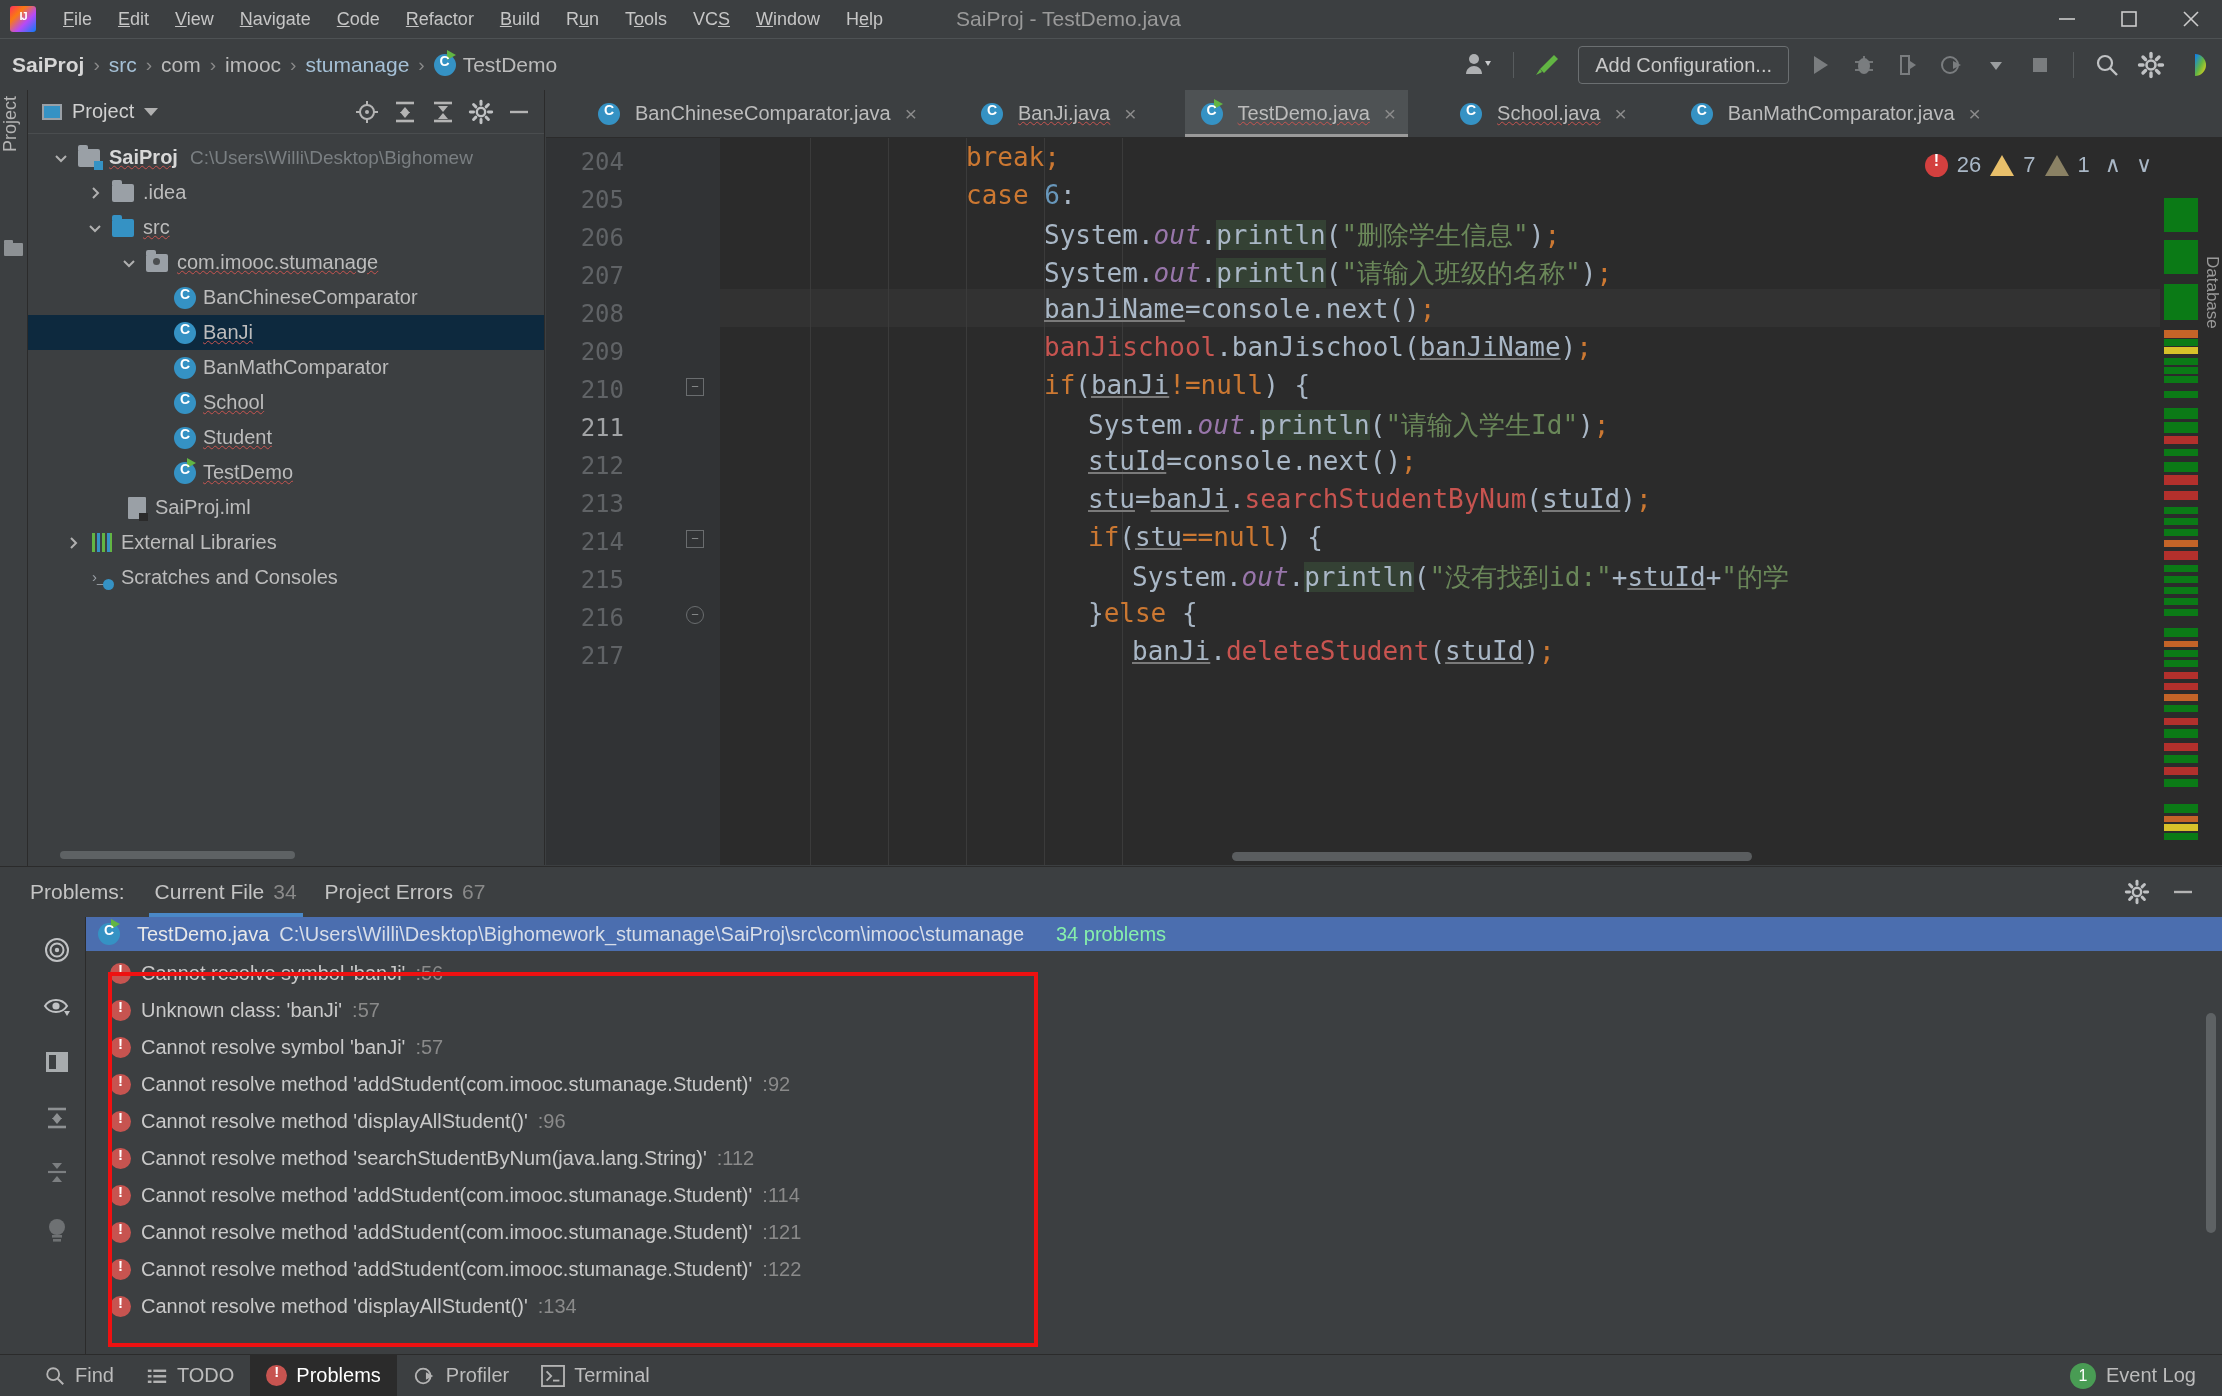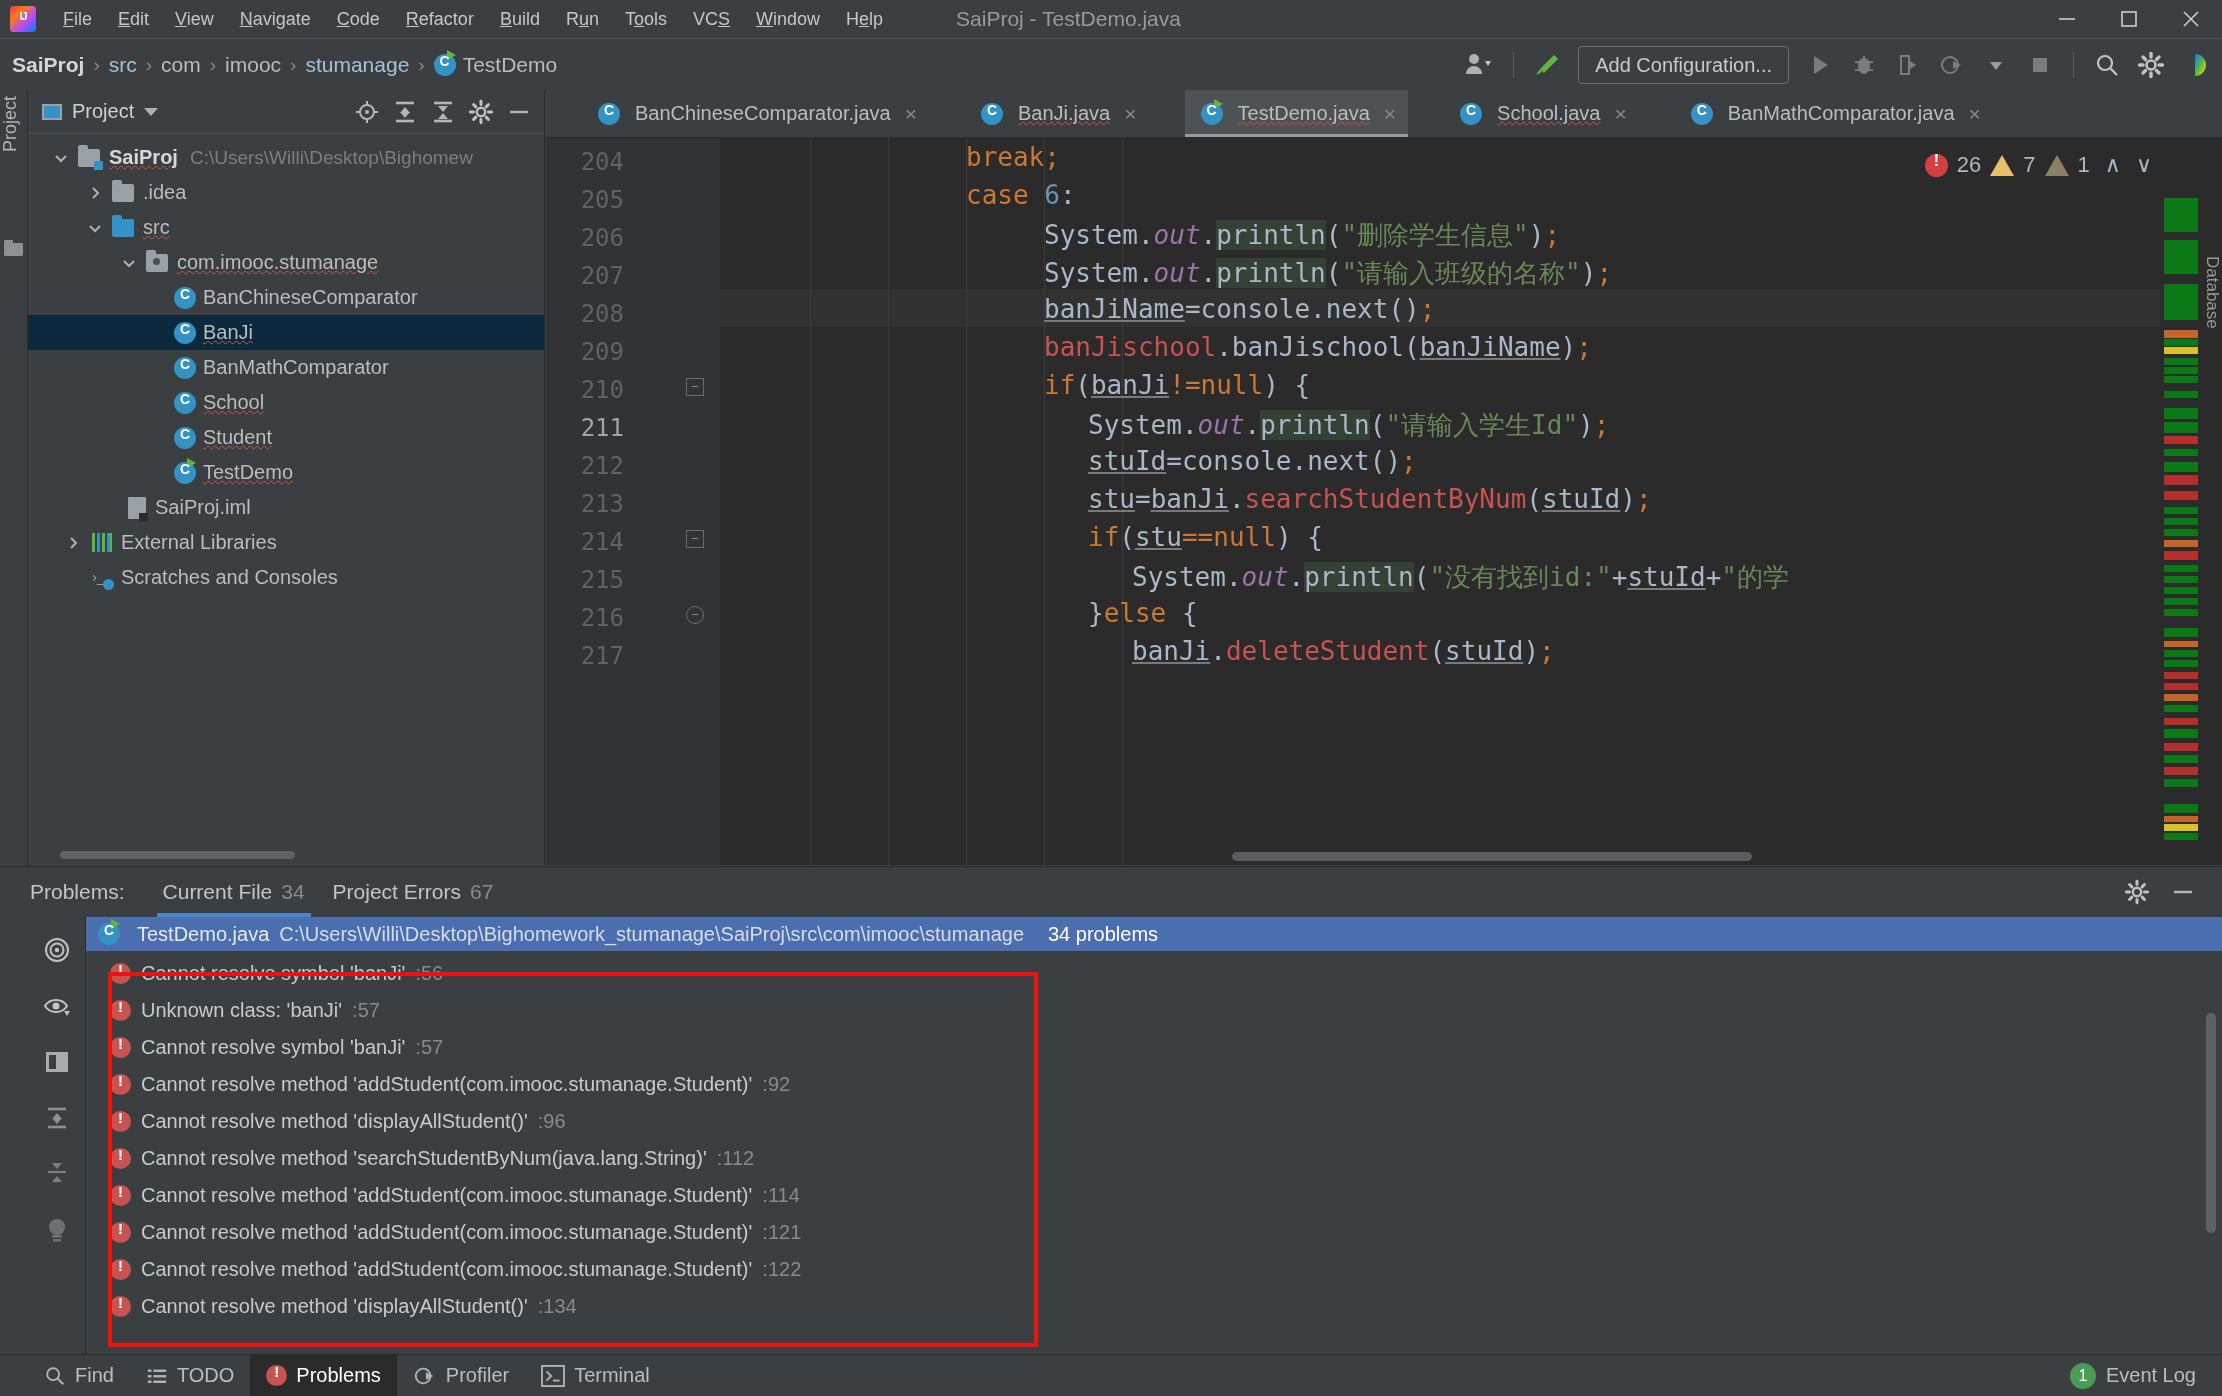--- a/index.html
+++ b/index.html
@@ -273,21 +273,21 @@
 
   
   #problems-panel {
     position: absolute; left: 0; top: 866px; right: 0; bottom: 42px;
     background: #3c3f41; border-top: 1px solid #2b2b2b;
   }
   #problems-head {
     height: 50px; display: flex; align-items: center; padding-left: 30px;
     font-size: 21px; color: #c4c4c4; gap: 0;
   }
-  #problems-head .ttl { margin-right: 24px; }
+  #problems-head .ttl { margin-right: 16px; }
   .pb-tab {
     padding: 0 14px; height: 50px; display: flex; align-items: center; gap: 9px;
     position: relative; color: #c4c4c4;
   }
   .pb-tab.active::after {
     content:""; position:absolute; left:8px; right:8px; bottom:0; height:4px; background:#4a88c7;
   }
   .pb-tab .cnt { color: #8a8a8a; }
   #problems-head-right {
     margin-left: auto; display: flex; align-items: center; gap: 12px; padding-right: 22px;
@@ -299,21 +299,21 @@
   }
   .pl-ico { width: 30px; height: 30px; display: flex; align-items: center; justify-content: center; }
   #problems-body {
     position: absolute; left: 86px; top: 50px; right: 0; bottom: 0; background: #3c3f41;
   }
   #file-row {
     height: 34px; background: #4b6eaf; display: flex; align-items: center;
     padding-left: 12px; gap: 10px; font-size: 20px; color: #e8e8e8; white-space: nowrap;
   }
   #file-row .fpath { color: #d7dde8; }
-  #file-row .fcount { color: #ffffff; margin-left: 14px; }
+  #file-row .fcount { color: #86efac; margin-left: 22px; }
   #issue-list { position: relative; padding-top: 4px; }
   .issue {
     height: 37px; display: flex; align-items: center; padding-left: 24px;
     font-size: 20px; color: #c9c9c9; gap: 10px; white-space: nowrap;
   }
   .issue .line { color: #8a8a8a; }
   .err-dot {
     width: 21px; height: 21px; border-radius: 50%; background: #c75450;
     position: relative; flex: none;
   }

